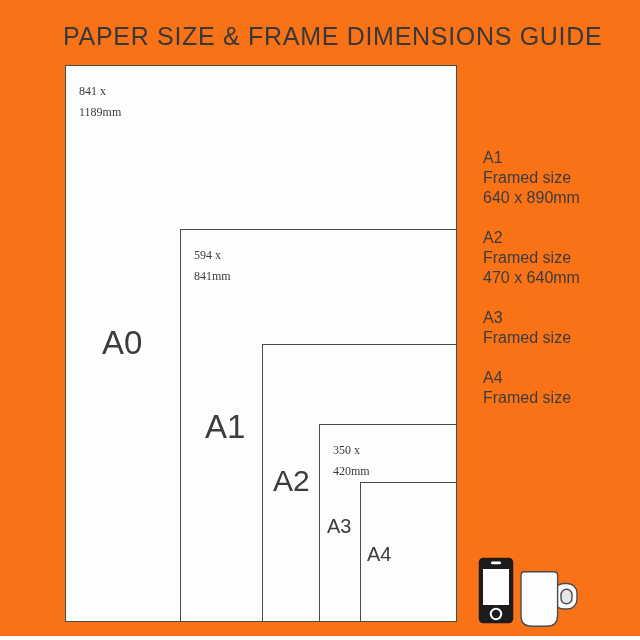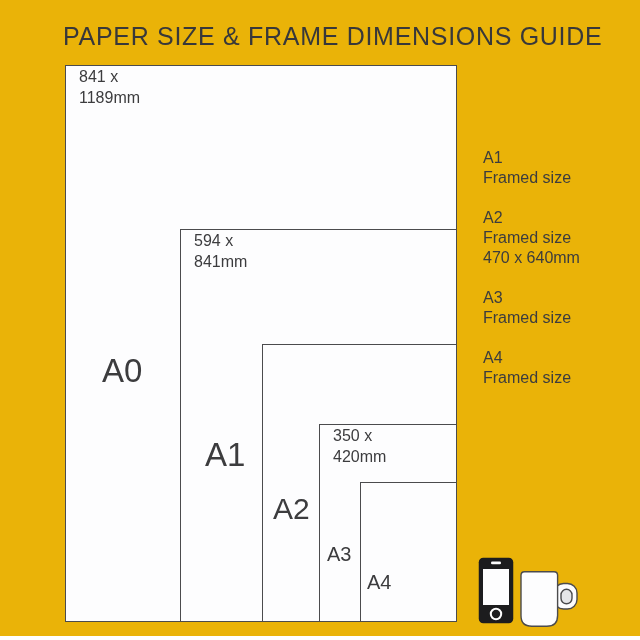--- a/index.html
+++ b/index.html
@@ -1,41 +1,41 @@
 <!DOCTYPE html>
 <html><head>
 <meta charset="utf-8">
 <style>
   html,body { margin:0; padding:0; }
   .canvas {
     position:relative; width:640px; height:636px;
-    background:#eab308; overflow:hidden;
+    background:#f97316; overflow:hidden;
     font-family:"Liberation Sans", sans-serif;
     color:#3c3c3e;
   }
   .title {
     position:absolute; left:63px; top:22px; margin:0;
     font-size:25px; font-weight:400; letter-spacing:0.7px;
     color:#38383a; white-space:nowrap;
   }
   .paper-box {
     position:absolute; background:#fdfdfe;
     border:1px solid #4b4b4d; box-sizing:border-box;
   }
   .box-a0 { left:65px;  top:65px;  width:392px; height:557px; }
   .box-a1 { left:180px; top:229px; width:277px; height:393px; }
   .box-a2 { left:262px; top:344px; width:195px; height:278px; }
   .box-a3 { left:319px; top:424px; width:138px; height:198px; }
   .box-a4 { left:360px; top:482px; width:97px;  height:140px; }
   .dim {
-    position:absolute; left:13px; top:0;
-    font-size:16px; line-height:21px; color:#3c3c3e;
+    position:absolute; left:13px; top:15px;
+    font-size:12px; line-height:21px; color:#3c3c3e;font-family:Liberation Serif, serif;
   }
   .dim span { display:block; }
-  .size-label { position:absolute; color:#3c3c3e; line-height:1;margin-top:28px; }
+  .size-label { position:absolute; color:#3c3c3e; line-height:1; }
   .label-a0 { left:36px; top:260px; font-size:33px; }
   .label-a1 { left:24px; top:180px; font-size:33px; }
   .label-a2 { left:10px; top:121px; font-size:30px; }
   .label-a3 { left:7px;  top:91px;  font-size:20px; }
   .label-a4 { left:6px;  top:61px;  font-size:20px; }
   .framed-list { position:absolute; left:483px; top:148px; }
   .framed-item { margin-bottom:20px; font-size:16px; line-height:20px; color:#3c3c3e; }
   .icon { position:absolute; }
   .phone-icon { left:478px; top:557px; width:36px; height:67px; }
   .mug-icon   { left:520px; top:570px; width:58px; height:58px; }
@@ -76,20 +76,21 @@
   </div>
 
   <div class="paper-box box-a4">
     <div class="size-label label-a4">A4</div>
   </div>
 
   <div class="framed-list">
     <div class="framed-item">
       <div>A1</div>
       <div>Framed size</div>
+      <div>640 x 890mm</div>
     </div>
     <div class="framed-item">
       <div>A2</div>
       <div>Framed size</div>
       <div>470 x 640mm</div>
     </div>
     <div class="framed-item">
       <div>A3</div>
       <div>Framed size</div>
     </div>

